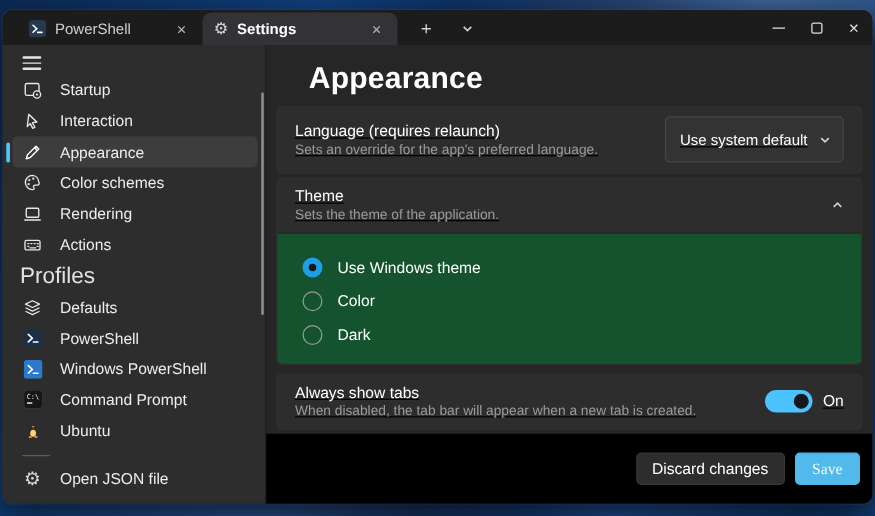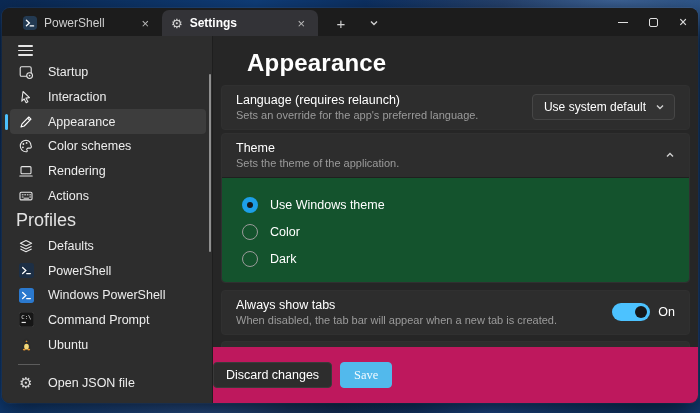--- a/index.html
+++ b/index.html
@@ -57,42 +57,42 @@
   .side-header{ height:27px; display:flex; align-items:center; padding-left:14px; font-size:18px; color:#e2e2e2; }
   .side-divider{ width:22px; height:1px; background:#5c5c5c; margin:7px 0 5px 16px; }
   .side-footer{ margin-top:auto; margin-bottom:7px; }
   .scroll-thumb{ position:absolute; right:1px; top:38px; width:2px; height:178px; background:#909090; border-radius:1px; }
   svg.ic{ display:block; }
 
   
   .content{ flex:1; position:relative; background:#262626; border-left:1px solid #1e1e1e; min-width:0; }
   .page-title{ margin:13px 0 8px 34px; font-size:24px; font-weight:700; color:#fff; letter-spacing:.2px; }
   .card{ margin:0 8px 3px 8px; background:#2d2d2d; border-radius:4px; border:1px solid #303030; }
-  .row{ display:flex; align-items:center; padding:7px 14px 8px 14px; }
+  .row{ display:flex; align-items:center; padding:7px 14px 8px 14px;text-decoration:underline; }
   .row-text{ min-width:0; }
   .row-label{ font-size:12.5px; color:#fff; }
   .row-desc{ font-size:11px; color:#9b9b9b; margin-top:2px; }
   .row-control{ margin-left:auto; display:flex; align-items:center; gap:8px; }
 
-  .dropdown{ background:#333333; border:1px solid #464646; border-radius:4px; height:26px; display:flex; align-items:center; gap:9px; padding:0 9px 0 11px; font-size:12px; color:#fff; white-space:nowrap; }
+  .dropdown{ background:#333333; border:1px solid #464646; border-radius:4px; height:37px; display:flex; align-items:center; gap:9px; padding:0 9px 0 11px; font-size:12px; color:#fff; white-space:nowrap; }
 
   .expander-body{ background:#14532d; border-top:1px solid #1f1f1f; border-radius:0 0 4px 4px; padding:13px 14px 10px 20px; }
   .radio-row{ height:27px; display:flex; align-items:center; gap:12px; font-size:12.5px; color:#fff; }
   .radio{ width:16px; height:16px; border-radius:50%; border:1px solid #9a9a9a; background:transparent; flex:0 0 auto; }
   .radio.checked{ border:none; background:#1d9fe8; position:relative; }
   .radio.checked::after{ content:""; position:absolute; left:5px; top:5px; width:6px; height:6px; border-radius:50%; background:#171717; }
 
   .toggle{ width:38px; height:18px; border-radius:10px; background:#4cc2ff; position:relative; flex:0 0 auto; }
   .toggle .knob{ position:absolute; right:3px; top:3px; width:12px; height:12px; border-radius:50%; background:#15181b; }
   .toggle-state{ font-size:12.5px; color:#fff; }
 
   .card.cut .row{ align-items:flex-start; }
   .card.cut .row-control{ margin-top:3px; }
 
-  .bottom-bar{ position:absolute; left:0; right:0; bottom:0; height:56px; background:#be185d; display:flex; align-items:center; gap:8px; padding-right:10px; z-index:5;margin-top:43px; }
+  .bottom-bar{ position:absolute; left:0; right:0; bottom:0; height:56px; background:#000000; display:flex; align-items:center; justify-content:flex-end; gap:8px; padding-right:10px; z-index:5;margin-top:43px; }
   .btn-secondary{ background:#2d2d2d; border:1px solid #3a3a3a; border-radius:4px; height:26px; padding:0 12px; font-size:12.5px; color:#fff; display:flex; align-items:center; }
   .btn-primary{ background:#52b9ec; border:1px solid #52b9ec; border-radius:4px; height:26px; padding:0 13px; font-size:12.5px; color:#f2faff; display:flex; align-items:center;font-family:Liberation Serif, serif; }
 
   .chev{ stroke:#cfcfcf; stroke-width:1.4; fill:none; }
 </style>
 </head>
 <body>
 
 <div class="window">
 

